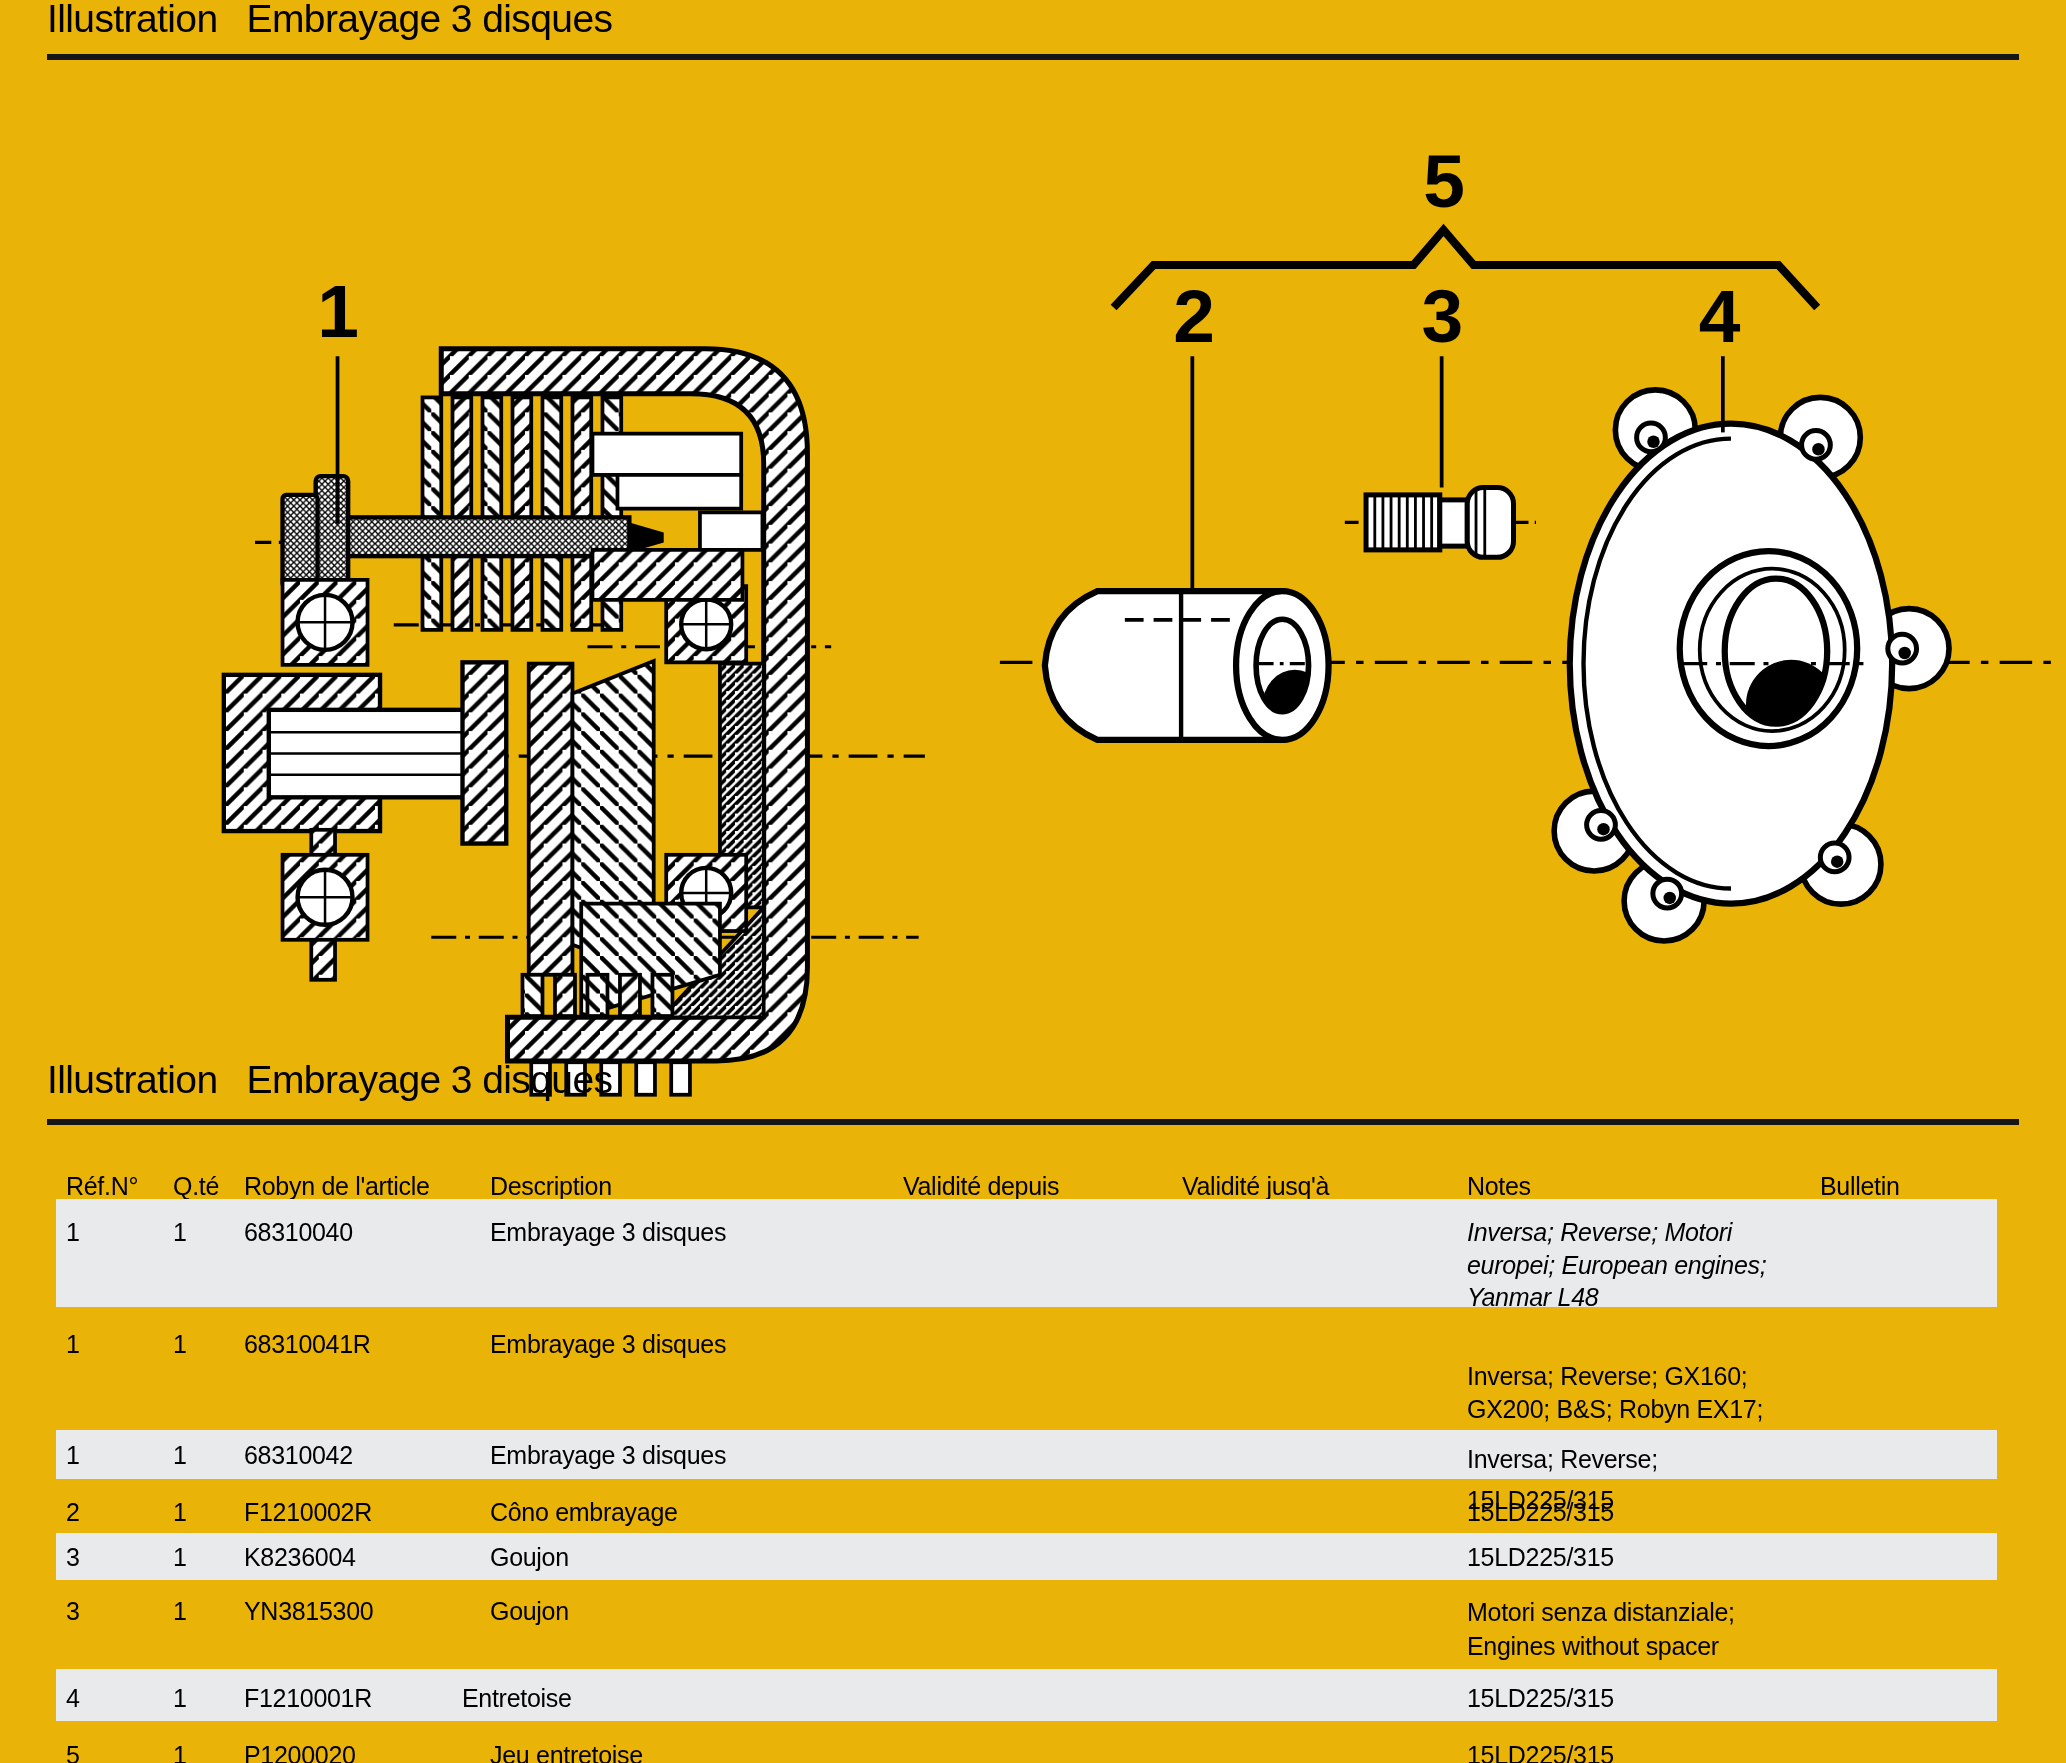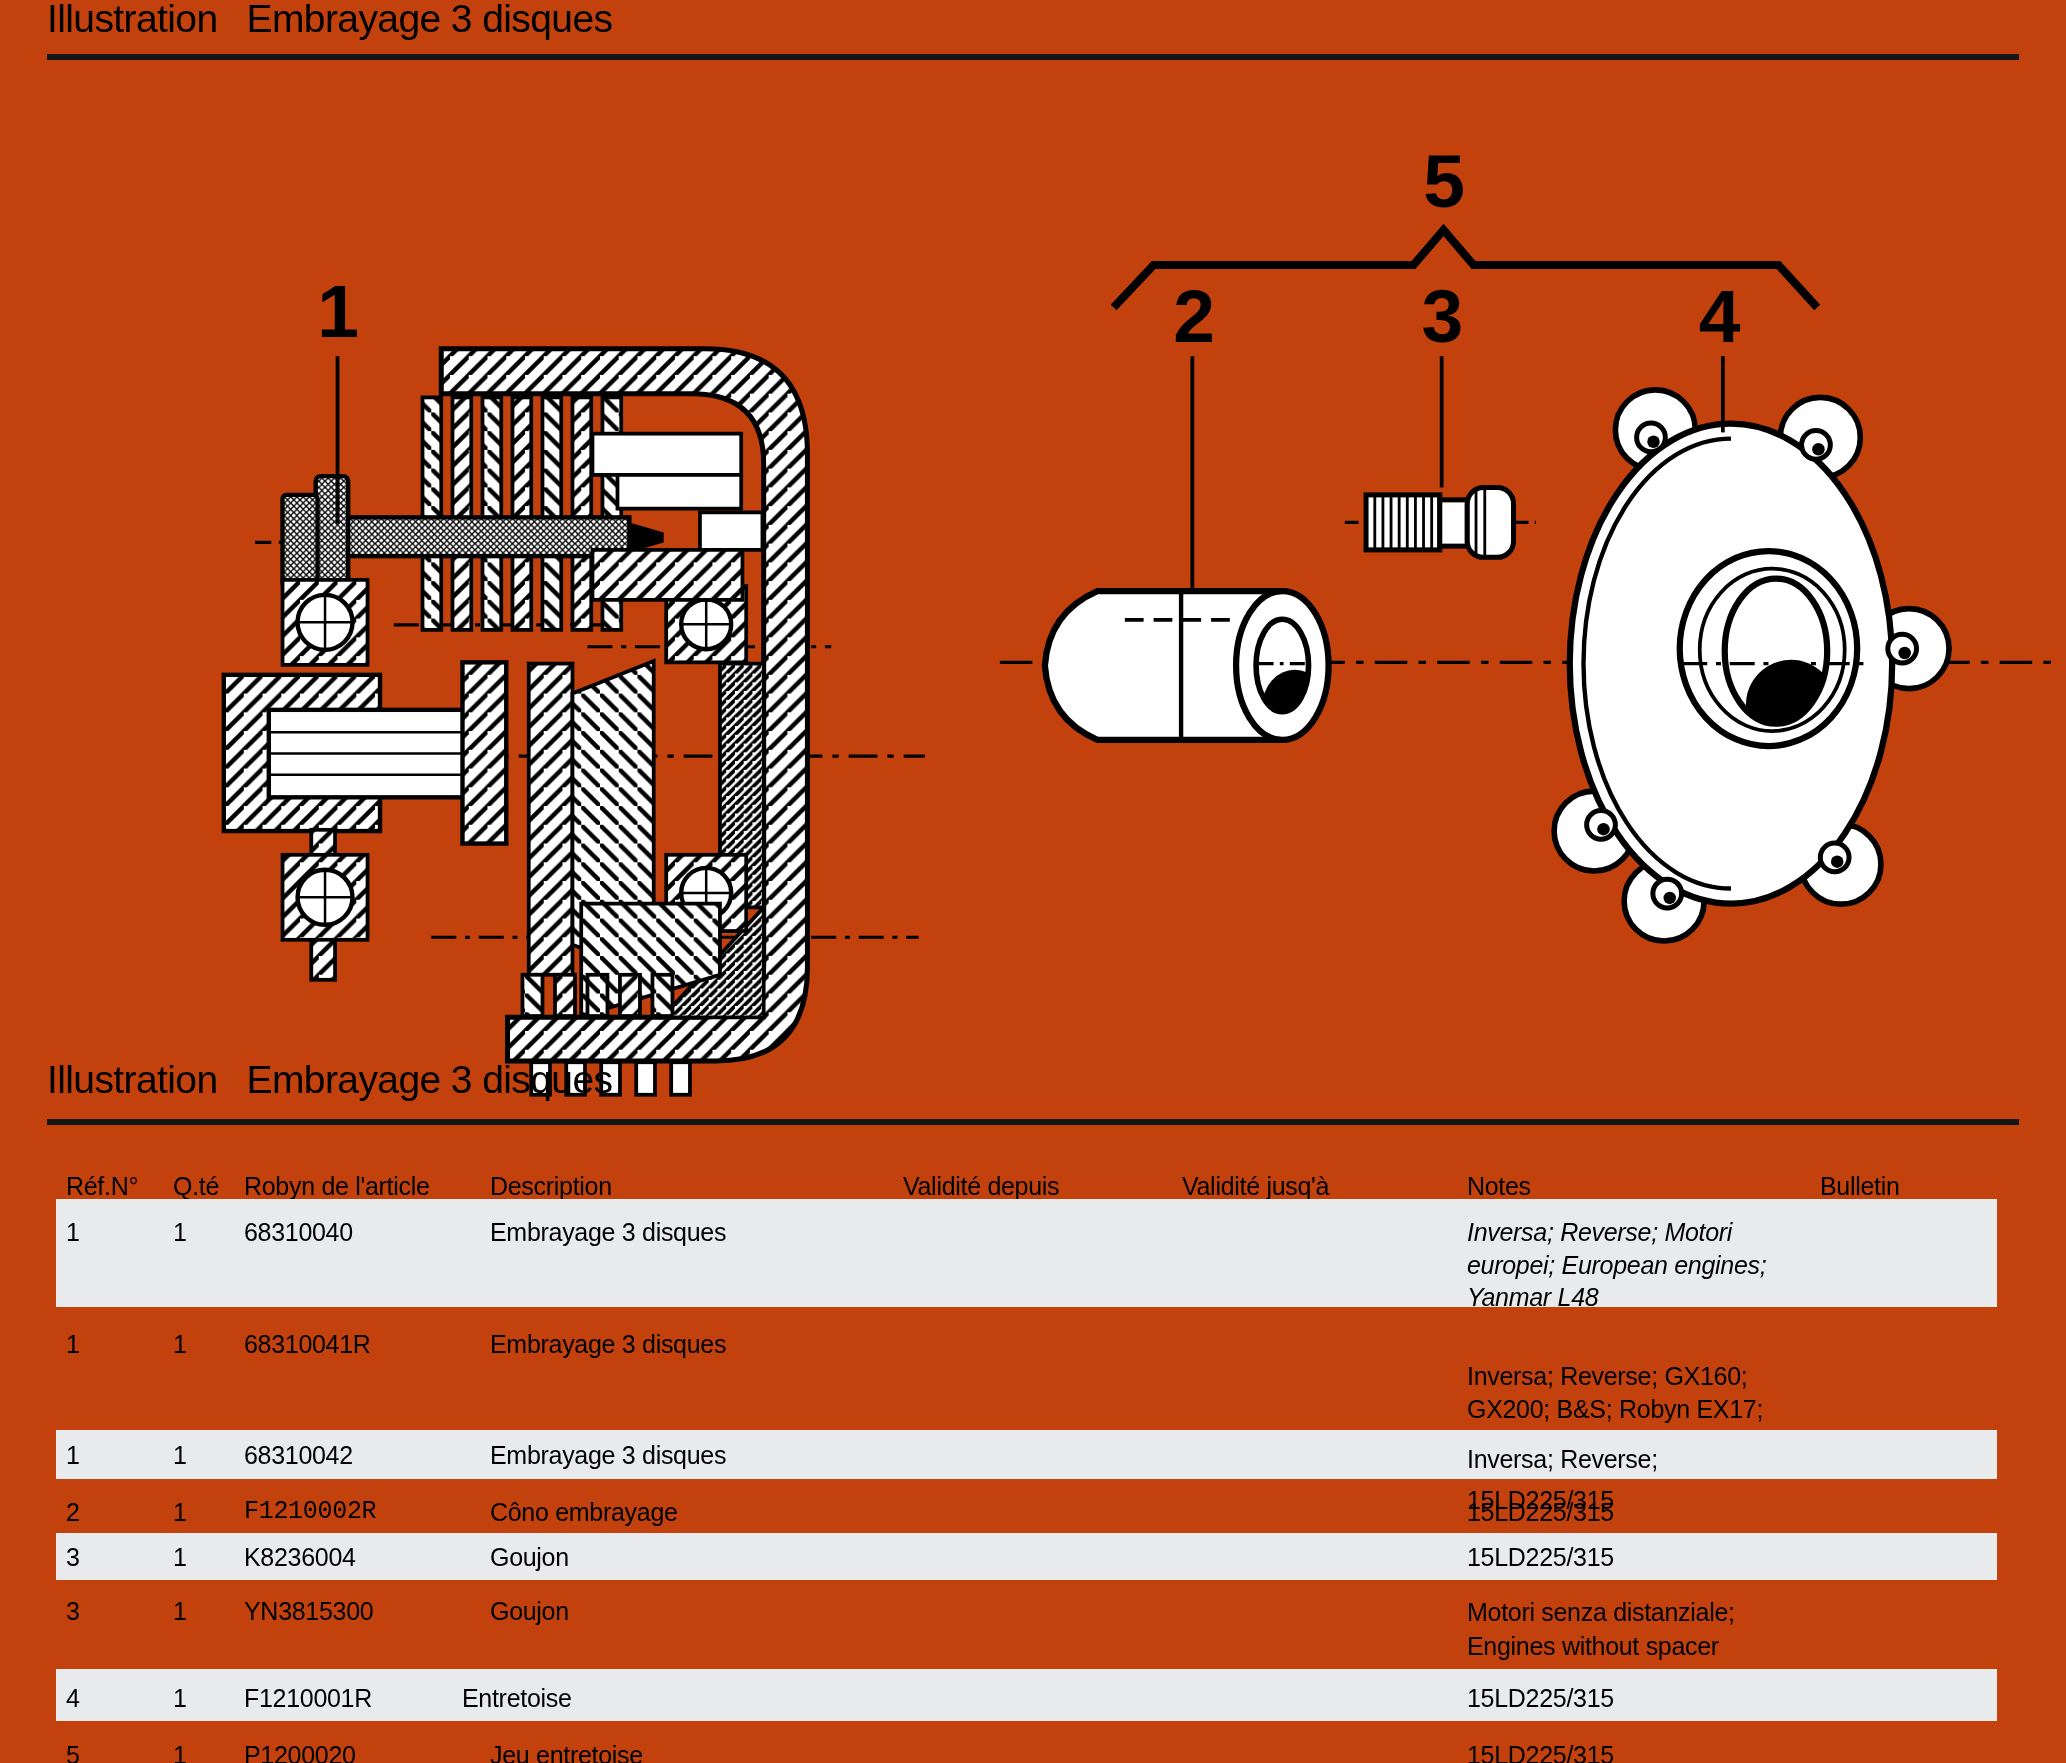--- a/index.html
+++ b/index.html
@@ -1,16 +1,16 @@
 <!DOCTYPE html>
 <html style="font-size:10px"><head>
 <meta charset="utf-8">
 <style>
   html,body{margin:0;padding:0;background:#fff;}
-  .page{position:relative;width:2066px;height:1764px;background:#c2410c;overflow:hidden;
+  .page{position:relative;width:2066px;height:1764px;background:#eab308;overflow:hidden;
         font-family:"Liberation Sans",sans-serif;color:#000;}
   .title{position:absolute;left:47px;font-size:39px;line-height:45px;letter-spacing:-0.6px;
          white-space:nowrap;font-weight:400;}
   .title .tname{margin-left:29px;}
   .hrule{position:absolute;left:47px;width:1972px;height:5.6px;background:#161616;}
   .thead span{position:absolute;font-size:25px;letter-spacing:-0.3px;white-space:nowrap;}
   .band{position:absolute;left:56px;width:1941px;background:#e9eaec;}
   .cell{position:absolute;font-size:25px;letter-spacing:-0.3px;white-space:nowrap;line-height:32.5px;}
   .cell div{white-space:nowrap;}
   svg{position:absolute;left:0;top:0;}
@@ -251,21 +251,21 @@
       <div class="cell" style="left: 490px; top: 1439px;">Embrayage 3 disques</div>
       <div class="cell" style="left: 903px; top: 1439px;"></div>
       <div class="cell" style="left: 1182px; top: 1439px;"></div>
       <div class="cell" style="left: 1820px; top: 1439px;"></div>
       <div class="cell" style="left: 1467px; top: 1439px; line-height: 41px;">
         <div>Inversa; Reverse;</div>
         <div>15LD225/315</div>
       </div>
       <div class="cell" style="left: 66px; top: 1496px;">2</div>
       <div class="cell" style="left: 173px; top: 1496px;">1</div>
-      <div class="cell" style="left: 244px; top: 1496px; font-family: Liberation Mono, monospace;">F1210002R</div>
+      <div class="cell" style="left: 244px; top: 1496px;">F1210002R</div>
       <div class="cell" style="left: 490px; top: 1496px;">Côno embrayage</div>
       <div class="cell" style="left: 903px; top: 1496px;"></div>
       <div class="cell" style="left: 1182px; top: 1496px;"></div>
       <div class="cell" style="left: 1820px; top: 1496px;"></div>
       <div class="cell" style="left: 1467px; top: 1496px; line-height: 32.5px;">
         <div>15LD225/315</div>
       </div>
       <div class="band" style="top: 1533px; height: 47px;"></div>
       <div class="cell" style="left: 66px; top: 1541px;">3</div>
       <div class="cell" style="left: 173px; top: 1541px;">1</div>

